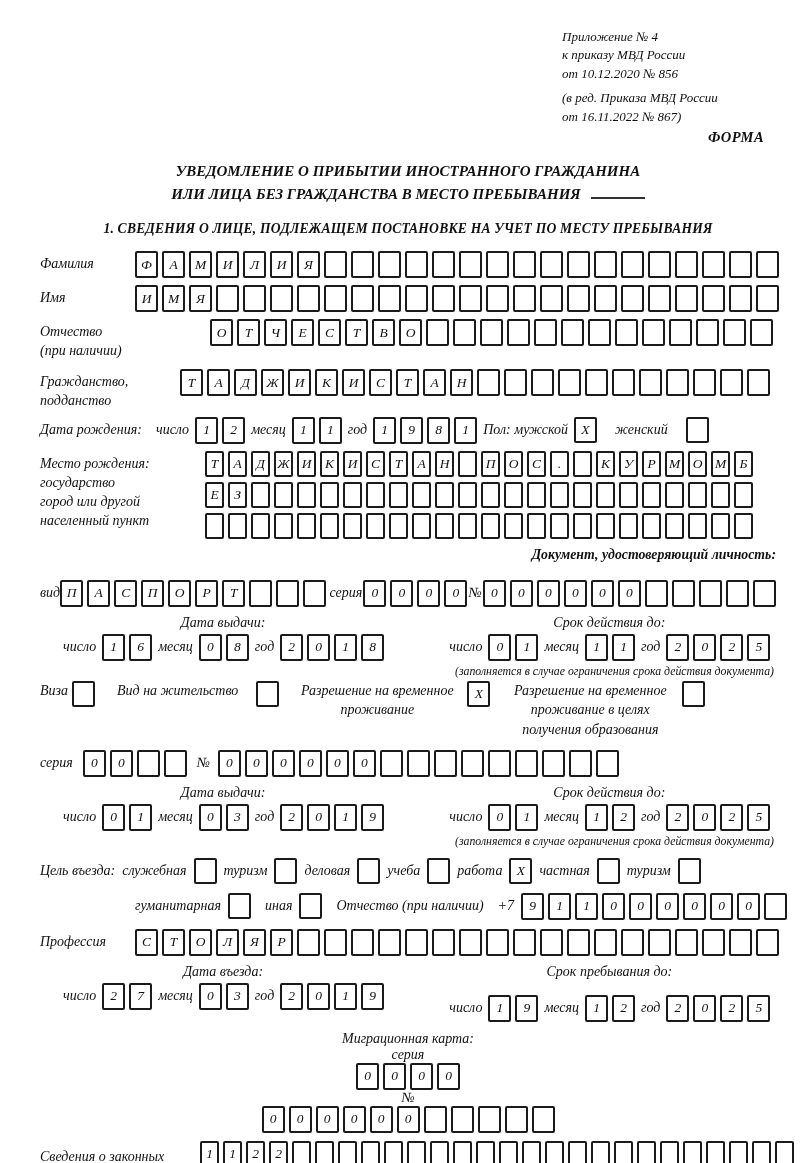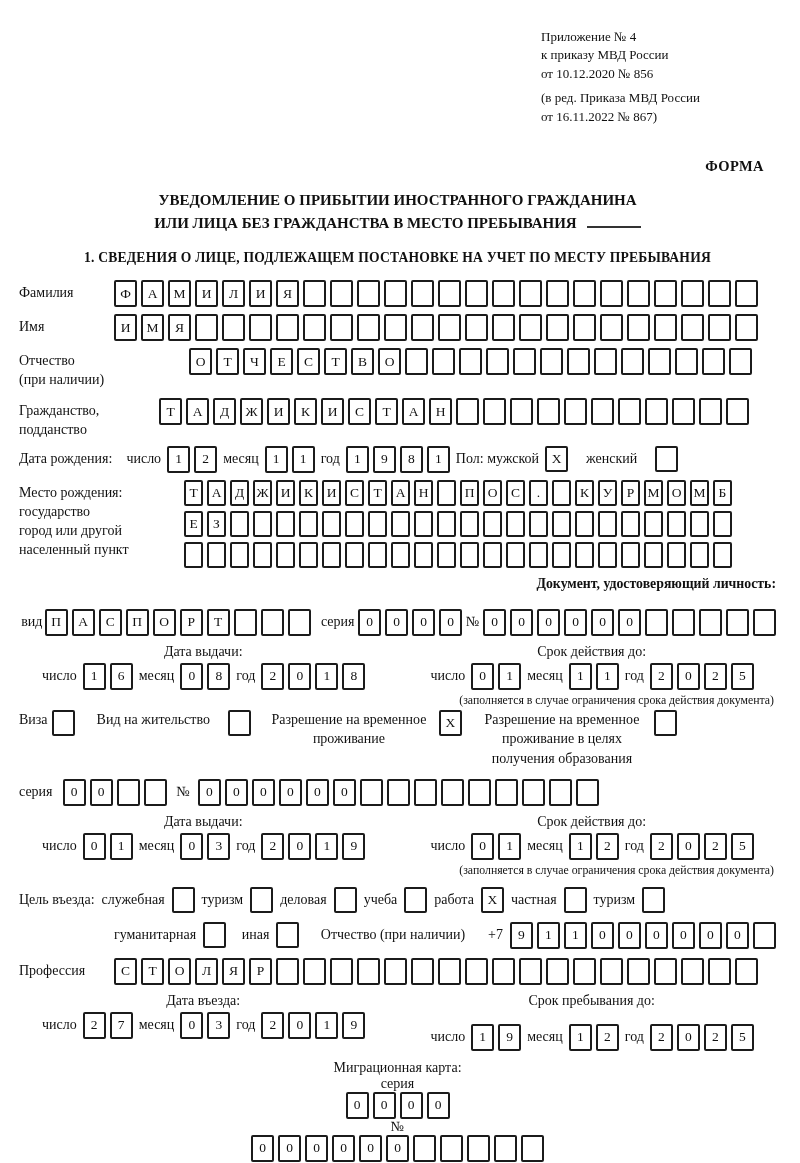--- a/index.html
+++ b/index.html
@@ -1,21 +1,21 @@
 <!DOCTYPE html>
 <html><head>
 <meta charset="utf-8">
 <style>
   html,body{margin:0;padding:0;background:#fff;}
   body{width:800px;height:1163px;font-family:"Liberation Serif",serif;color:#111;font-size:14px;overflow:hidden;}
-  .page{box-sizing:border-box;width:800px;height:1163px;padding:28px 24px 16px 19px;}
+  .page{box-sizing:border-box;width:800px;height:1163px;padding:28px 24px 16px 40px;font-style:italic;}
   
   .top-block{margin-left:522px;font-size:13px;line-height:1.42;}
   .top-block .amend{margin-top:6px;}
-  .forma{font-weight:bold;text-align:right;padding-right:12px;margin-top:32px;font-size:14.5px;letter-spacing:.4px;}
+  .forma{font-weight:bold;text-align:right;padding-right:12px;margin-top:3px;font-size:14.5px;letter-spacing:.4px;}
   
   .title{font-weight:bold;text-align:center;font-size:15px;line-height:1.5;margin-top:14px;}
   .title-underline{display:inline-block;width:54px;border-bottom:2px solid #333;height:12px;margin-left:10px;}
   .sec-head{font-weight:bold;text-align:center;font-size:13.6px;margin-top:16px;letter-spacing:.2px;}
   
   .cells{display:flex;gap:4px;flex-wrap:nowrap;}
   .cell{flex:none;box-sizing:border-box;width:23px;height:27px;border:2px solid #1b1b1b;border-radius:2px;background:#fff;
         display:inline-flex;align-items:center;justify-content:center;font-size:13.5px;}
   .cells-sm .cell{width:19px;height:26px;}
   .checkbox{flex:none;box-sizing:border-box;width:23px;height:26px;border:2px solid #1b1b1b;border-radius:2px;

